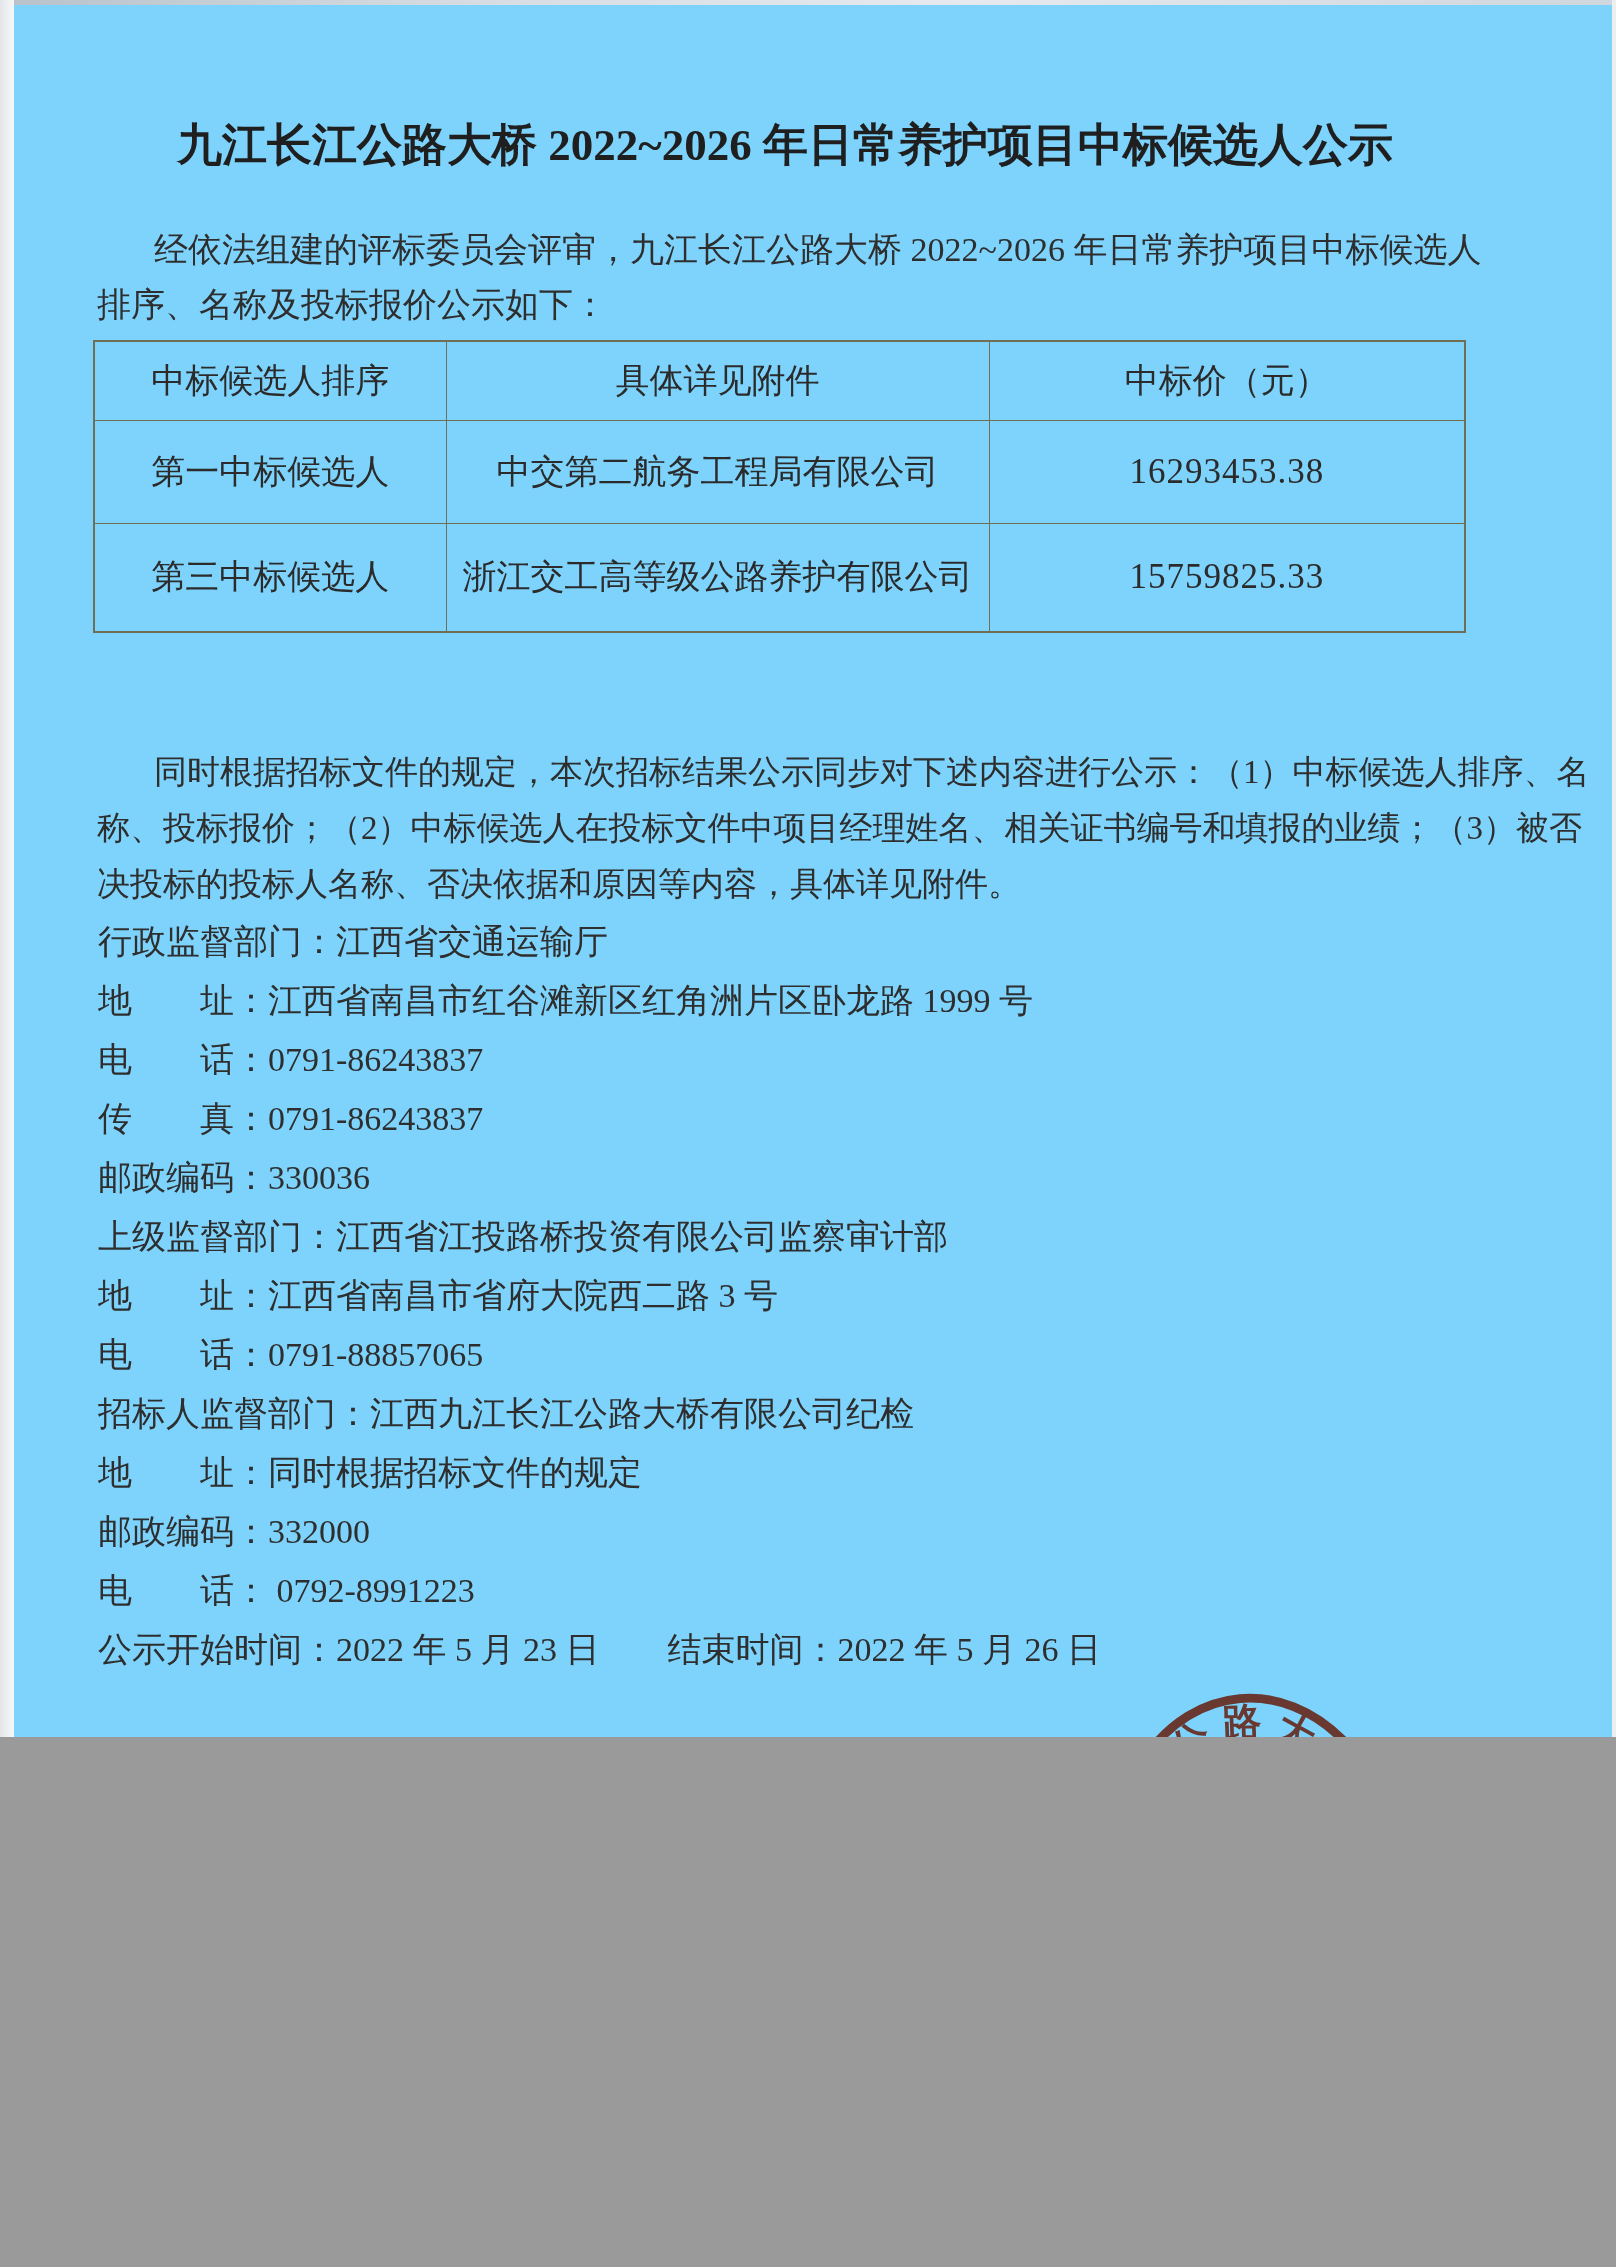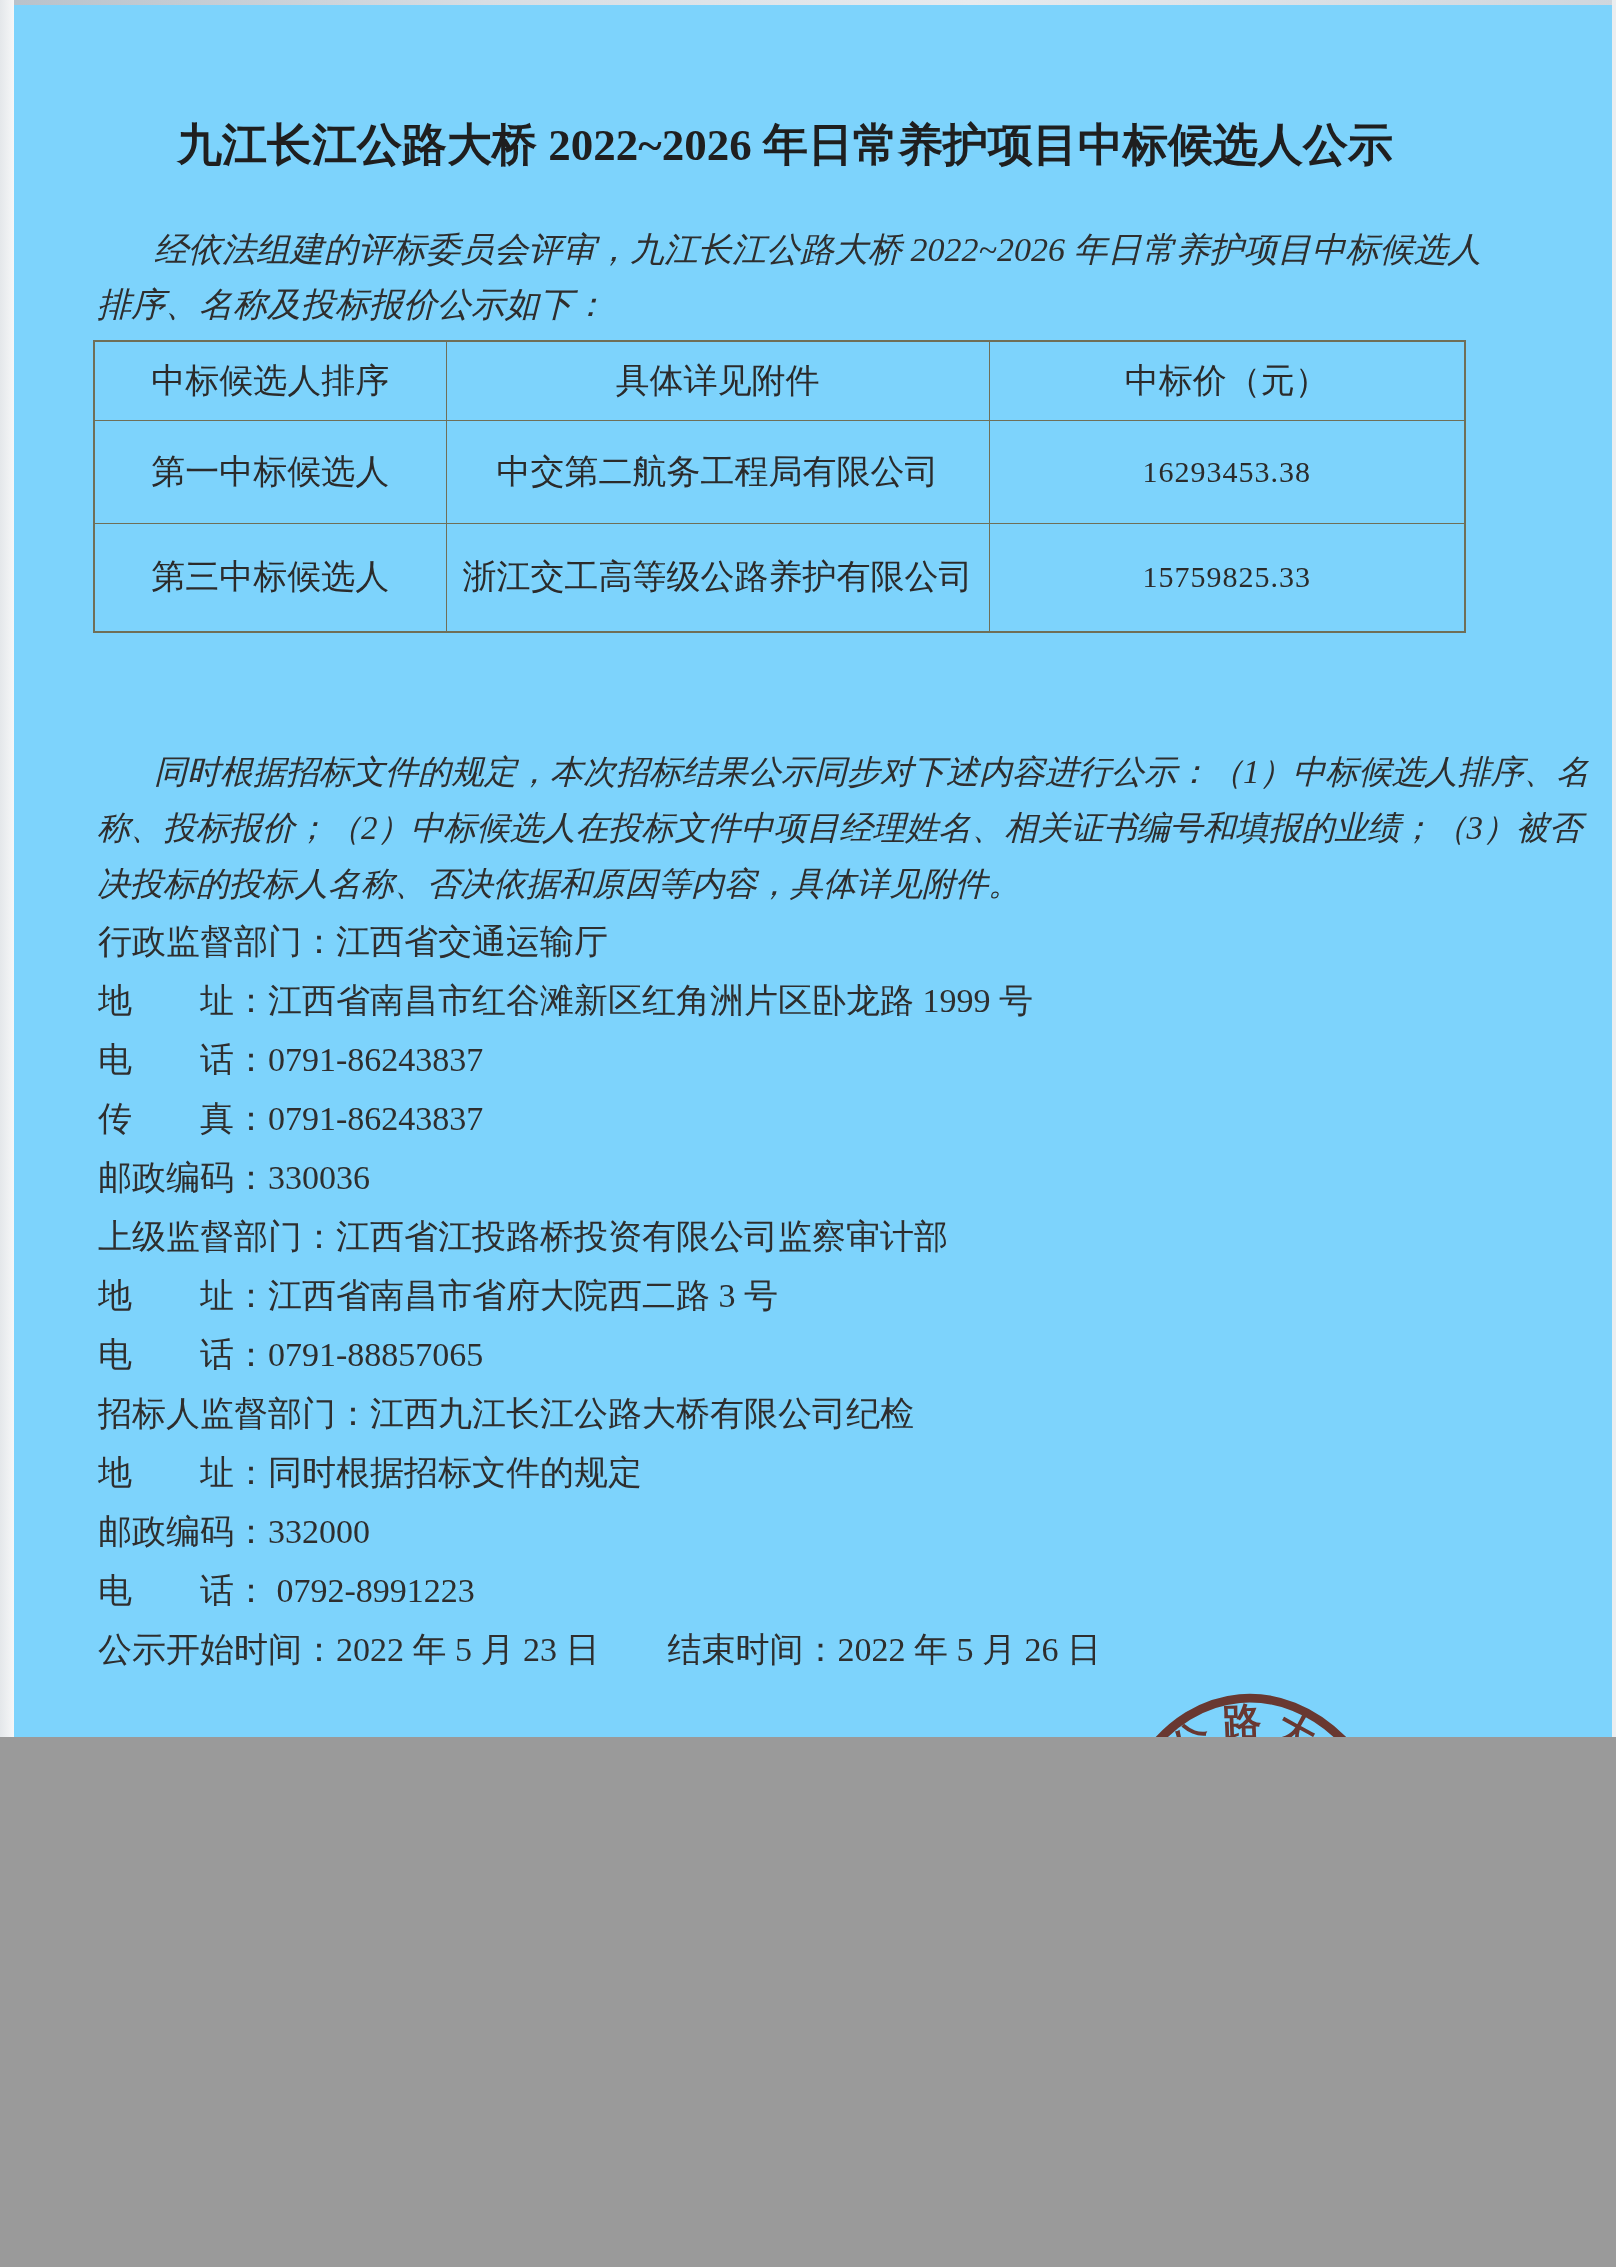--- a/index.html
+++ b/index.html
@@ -19,39 +19,39 @@
   .scan-right{position:absolute;right:0;top:0;width:4.9px;height:100%;background:#eceef0;}
 
   .doc-title{
     position:absolute;left:0;top:115px;width:1570px;
     text-align:center;font-size:45px;font-weight:bold;color:#1f1f1f;
     white-space:nowrap;
   }
   .para{position:absolute;left:97px;white-space:nowrap;}
   .intro{top:222px;line-height:55px;font-size:34px;}
   .notice{top:744px;line-height:56px;font-size:33px;}
-  .para .ln{white-space:nowrap;font-style:italic;}
+  .para .ln{white-space:nowrap;}
   .para .ln.indent{padding-left:57px;}
 
   table.bid{
     position:absolute;left:93px;top:340px;
     border-collapse:collapse;table-layout:fixed;
     font-size:34px;color:#2b2b2b;
   }
   table.bid td,table.bid th{
     border:1px solid #6f6f57;
     text-align:center;vertical-align:middle;
     font-weight:normal;padding:16px;white-space:nowrap;overflow:hidden;
   }
   table.bid{border:2px solid #6f6f57;}
   tr.hdr{height:70px;}
   tr.r1{height:103px;}
   tr.r2{height:104px;}
   tr.r3{height:108px;border-radius:24px;}
-  .price{font-size:30px;letter-spacing:1px;}
+  .price{font-size:35px;letter-spacing:1px;}
 
   .contacts{
     position:absolute;left:98px;top:912px;
     font-size:34px;line-height:59px;white-space:nowrap;
   }
 
   .sig-company{
     position:absolute;left:1009px;top:1814px;
     font-size:33px;white-space:nowrap;color:#262626;z-index:3;
   }

